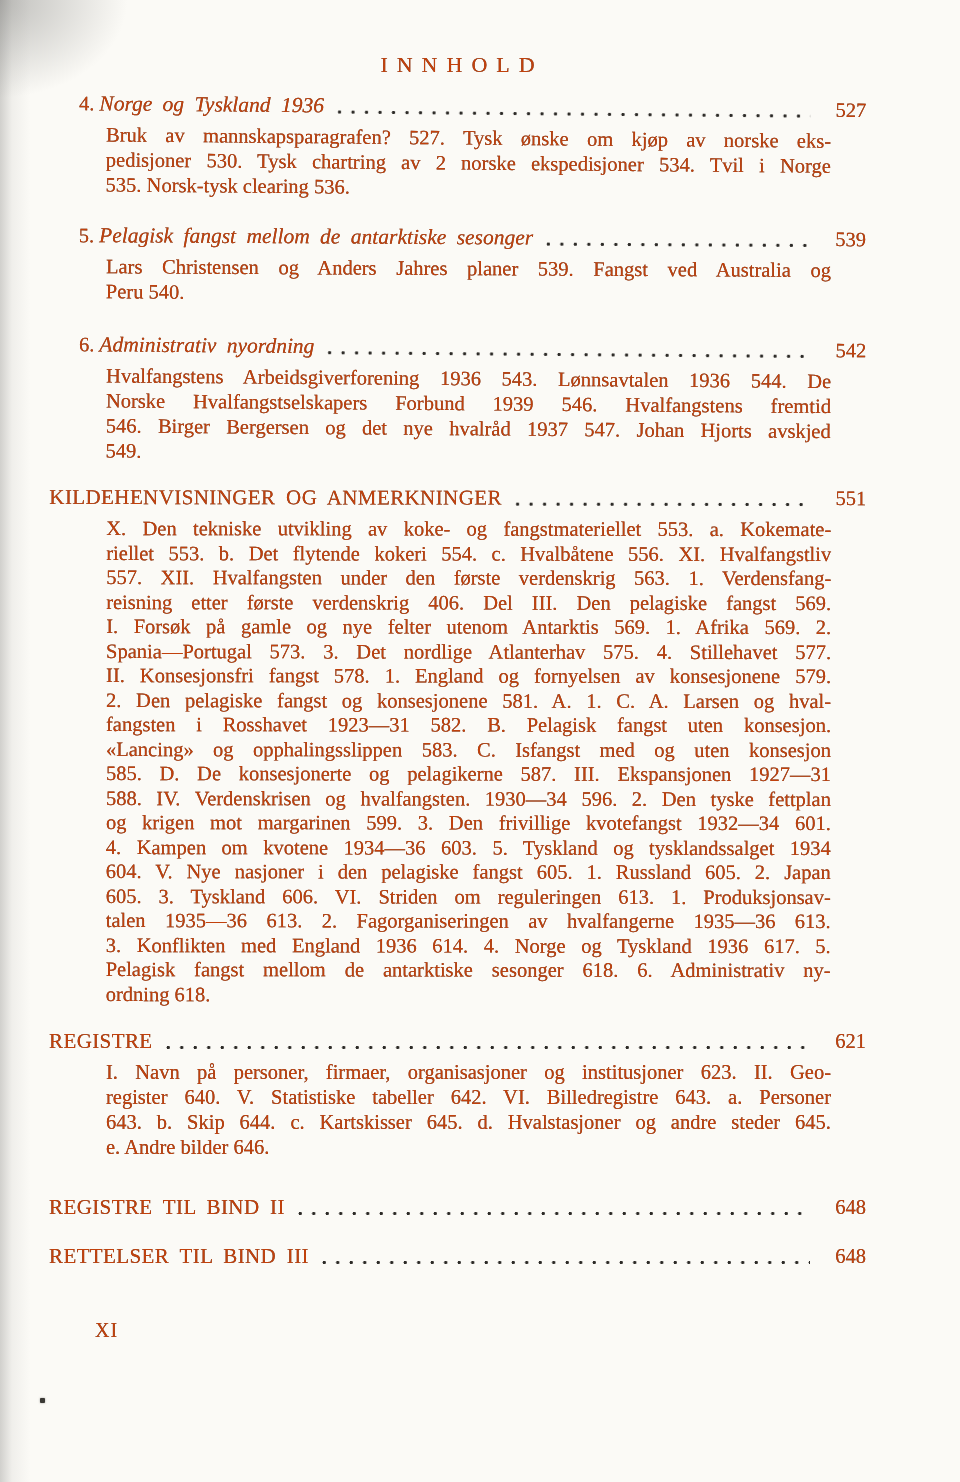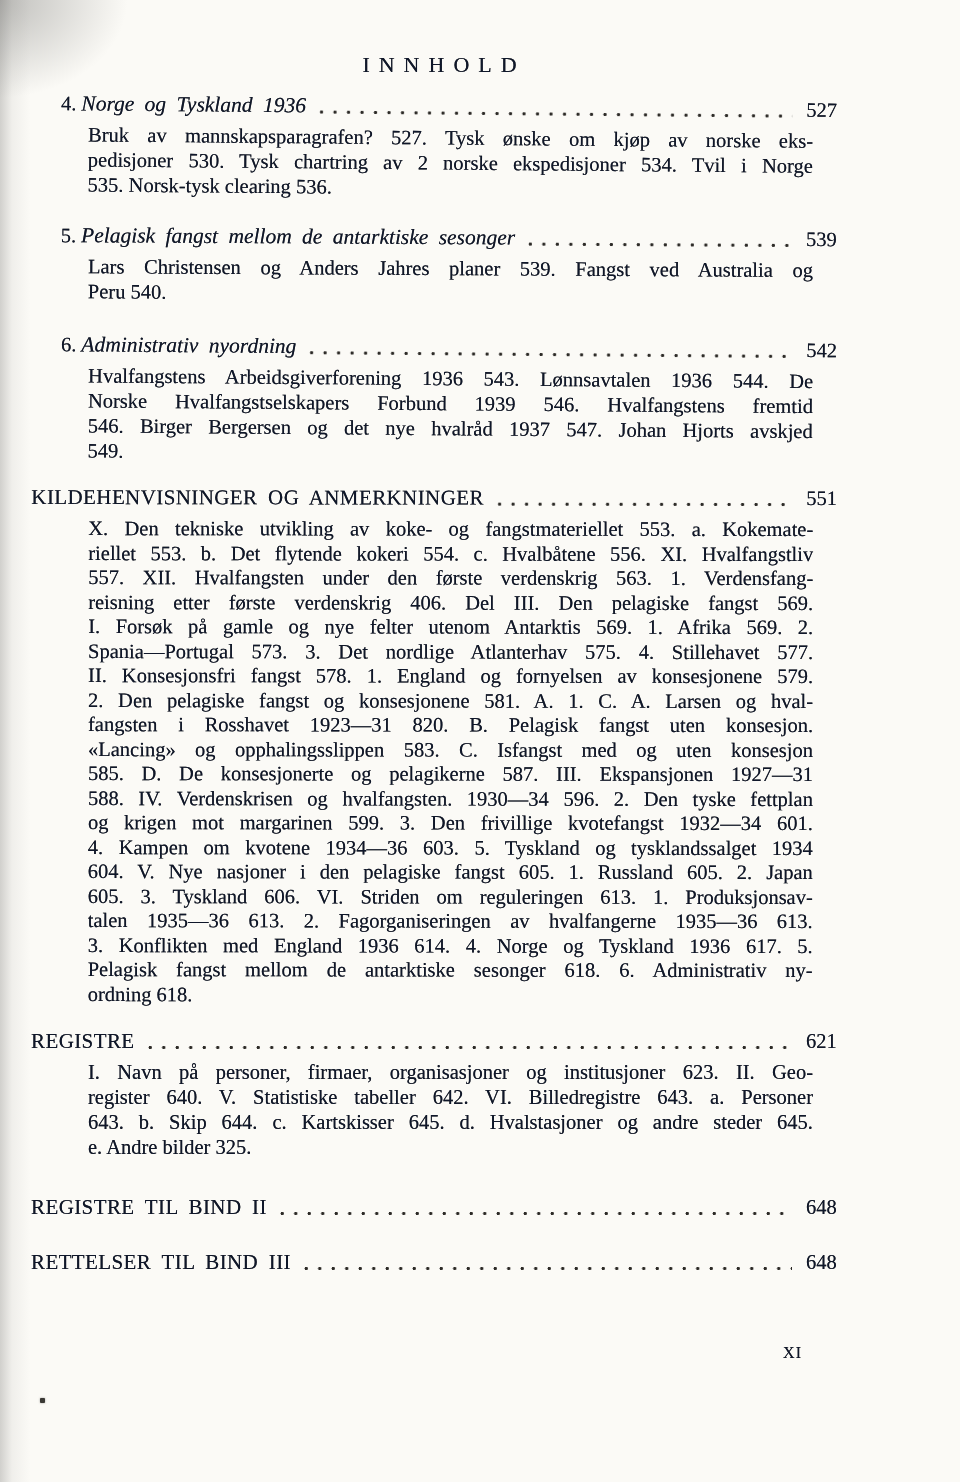--- a/index.html
+++ b/index.html
@@ -1,22 +1,22 @@
 <!DOCTYPE html>
 <html><head>
 <meta charset="utf-8">
 <style>
   html,body { margin:0; padding:0; background:#e8e8e6; }
   .page {
     position:relative; width:960px; height:1482px; margin:0 auto;
     background:#fbfaf6; overflow:hidden;
     font-family:"Liberation Serif","DejaVu Serif",serif;
-    color:#0f172a;
+    color:#c2410c;
     box-sizing:border-box;
-    padding:52px 0 0 31px;
+    padding:52px 0 0 49px;
   }
   .page * { box-sizing:border-box; }
   .content { width:817px; }
   .ink { text-shadow:0 0 .5px rgba(20,18,15,.75); }
 
   
   .edge-shadow {
     position:absolute; left:0; top:0; width:34px; height:1482px; pointer-events:none;
     background:linear-gradient(90deg, rgba(110,110,108,.30), rgba(140,140,138,.10) 12px, rgba(160,160,158,0) 30px);
   }
@@ -43,42 +43,42 @@
   .toc-num { width:50px; flex:0 0 50px; text-align:right; padding-right:5px; font-size:20.5px; }
   .toc-title { font-size:21.5px; white-space:nowrap; }
   .toc-title.italic { font-style:italic; word-spacing:5px; }
   .toc-title.caps { word-spacing:5px; letter-spacing:.4px; font-size:21px;text-align:center; }
   .leader {
     flex:1 1 auto; height:5px; align-self:flex-end;
     margin:0 14px 5px 13px;
     background-image:radial-gradient(circle at 2.2px 2.5px, #2c2a27 1.35px, rgba(44,42,39,0) 2px);
     background-size:13.5px 5px; background-repeat:repeat-x;
   }
-  .toc-page { flex:0 0 auto; width:42px; font-size:20.5px; }
+  .toc-page { flex:0 0 auto; width:42px; text-align:right; font-size:20.5px; }
 
   .toc-para {
     margin:5px 35px 0 57px; width:725px;
     font-size:20.5px; line-height:25px;
     overflow:hidden;
   }
   .toc-para.dense { line-height:24.5px; }
   .tline { text-align:justify; text-align-last:justify; white-space:nowrap; }
   .tline.last { text-align-last:left; }
 
   .m-sec5 { margin-top:25px; }
   .m-sec6 { margin-top:27px; }
   .m-kilde { margin-top:21px; }
   .m-reg  { margin-top:22px; }
   .m-ret2 { margin-top:34px; }
-  .m-ret3 { margin-top:28px; }
+  .m-ret3 { margin-top:22px; }
   .m-sec4 { margin-top:12px; }
 
   .footer-pageno {
-    margin-top:64px; width:725px; margin-left:46px; text-align:right;
-    font-size:16px; line-height:26px; letter-spacing:1px;
+    margin-top:47px; width:725px; margin-left:46px; text-align:left;
+    font-size:20px; line-height:26px; letter-spacing:1px;
   }
 </style>
 </head>
 <body>
 
 <div class="page">
   <div class="edge-shadow"></div>
   <div class="corner-shade"></div>
 
   <div class="content">
@@ -135,21 +135,21 @@
       </div>
       <div class="toc-para dense ink">
           <div class="tline">X. Den tekniske utvikling av koke- og fangstmateriellet 553. a. Kokemate-</div>
           <div class="tline">riellet 553. b. Det flytende kokeri 554. c. Hvalbåtene 556. XI. Hvalfangstliv</div>
           <div class="tline">557. XII. Hvalfangsten under den første verdenskrig 563. 1. Verdensfang-</div>
           <div class="tline">reisning etter første verdenskrig 406. Del III. Den pelagiske fangst 569.</div>
           <div class="tline">I. Forsøk på gamle og nye felter utenom Antarktis 569. 1. Afrika 569. 2.</div>
           <div class="tline">Spania—Portugal 573. 3. Det nordlige Atlanterhav 575. 4. Stillehavet 577.</div>
           <div class="tline">II. Konsesjonsfri fangst 578. 1. England og fornyelsen av konsesjonene 579.</div>
           <div class="tline">2. Den pelagiske fangst og konsesjonene 581. A. 1. C. A. Larsen og hval-</div>
-          <div class="tline">fangsten i Rosshavet 1923—31 820. B. Pelagisk fangst uten konsesjon.</div>
+          <div class="tline">fangsten i Rosshavet 1923—31 582. B. Pelagisk fangst uten konsesjon.</div>
           <div class="tline">«Lancing» og opphalingsslippen 583. C. Isfangst med og uten konsesjon</div>
           <div class="tline">585. D. De konsesjonerte og pelagikerne 587. III. Ekspansjonen 1927—31</div>
           <div class="tline">588. IV. Verdenskrisen og hvalfangsten. 1930—34 596. 2. Den tyske fettplan</div>
           <div class="tline">og krigen mot margarinen 599. 3. Den frivillige kvotefangst 1932—34 601.</div>
           <div class="tline">4. Kampen om kvotene 1934—36 603. 5. Tyskland og tysklandssalget 1934</div>
           <div class="tline">604. V. Nye nasjoner i den pelagiske fangst 605. 1. Russland 605. 2. Japan</div>
           <div class="tline">605. 3. Tyskland 606. VI. Striden om reguleringen 613. 1. Produksjonsav-</div>
           <div class="tline">talen 1935—36 613. 2. Fagorganiseringen av hvalfangerne 1935—36 613.</div>
           <div class="tline">3. Konflikten med England 1936 614. 4. Norge og Tyskland 1936 617. 5.</div>
           <div class="tline">Pelagisk fangst mellom de antarktiske sesonger 618. 6. Administrativ ny-</div>
@@ -160,21 +160,21 @@
     <div class="sec m-reg">
       <div class="toc-row">
         <span class="toc-title caps ink">REGISTRE</span>
         <span class="leader"></span>
         <span class="toc-page ink">621</span>
       </div>
       <div class="toc-para ink">
           <div class="tline">I. Navn på personer, firmaer, organisasjoner og institusjoner 623. II. Geo-</div>
           <div class="tline">register 640. V. Statistiske tabeller 642. VI. Billedregistre 643. a. Personer</div>
           <div class="tline">643. b. Skip 644. c. Kartskisser 645. d. Hvalstasjoner og andre steder 645.</div>
-          <div class="tline last">e. Andre bilder 325.</div>
+          <div class="tline last">e. Andre bilder 646.</div>
         </div>
     </div>
 
     <div class="sec m-ret2">
       <div class="toc-row">
         <span class="toc-title caps ink">REGISTRE TIL BIND II</span>
         <span class="leader"></span>
         <span class="toc-page ink">648</span>
       </div>
     </div>

